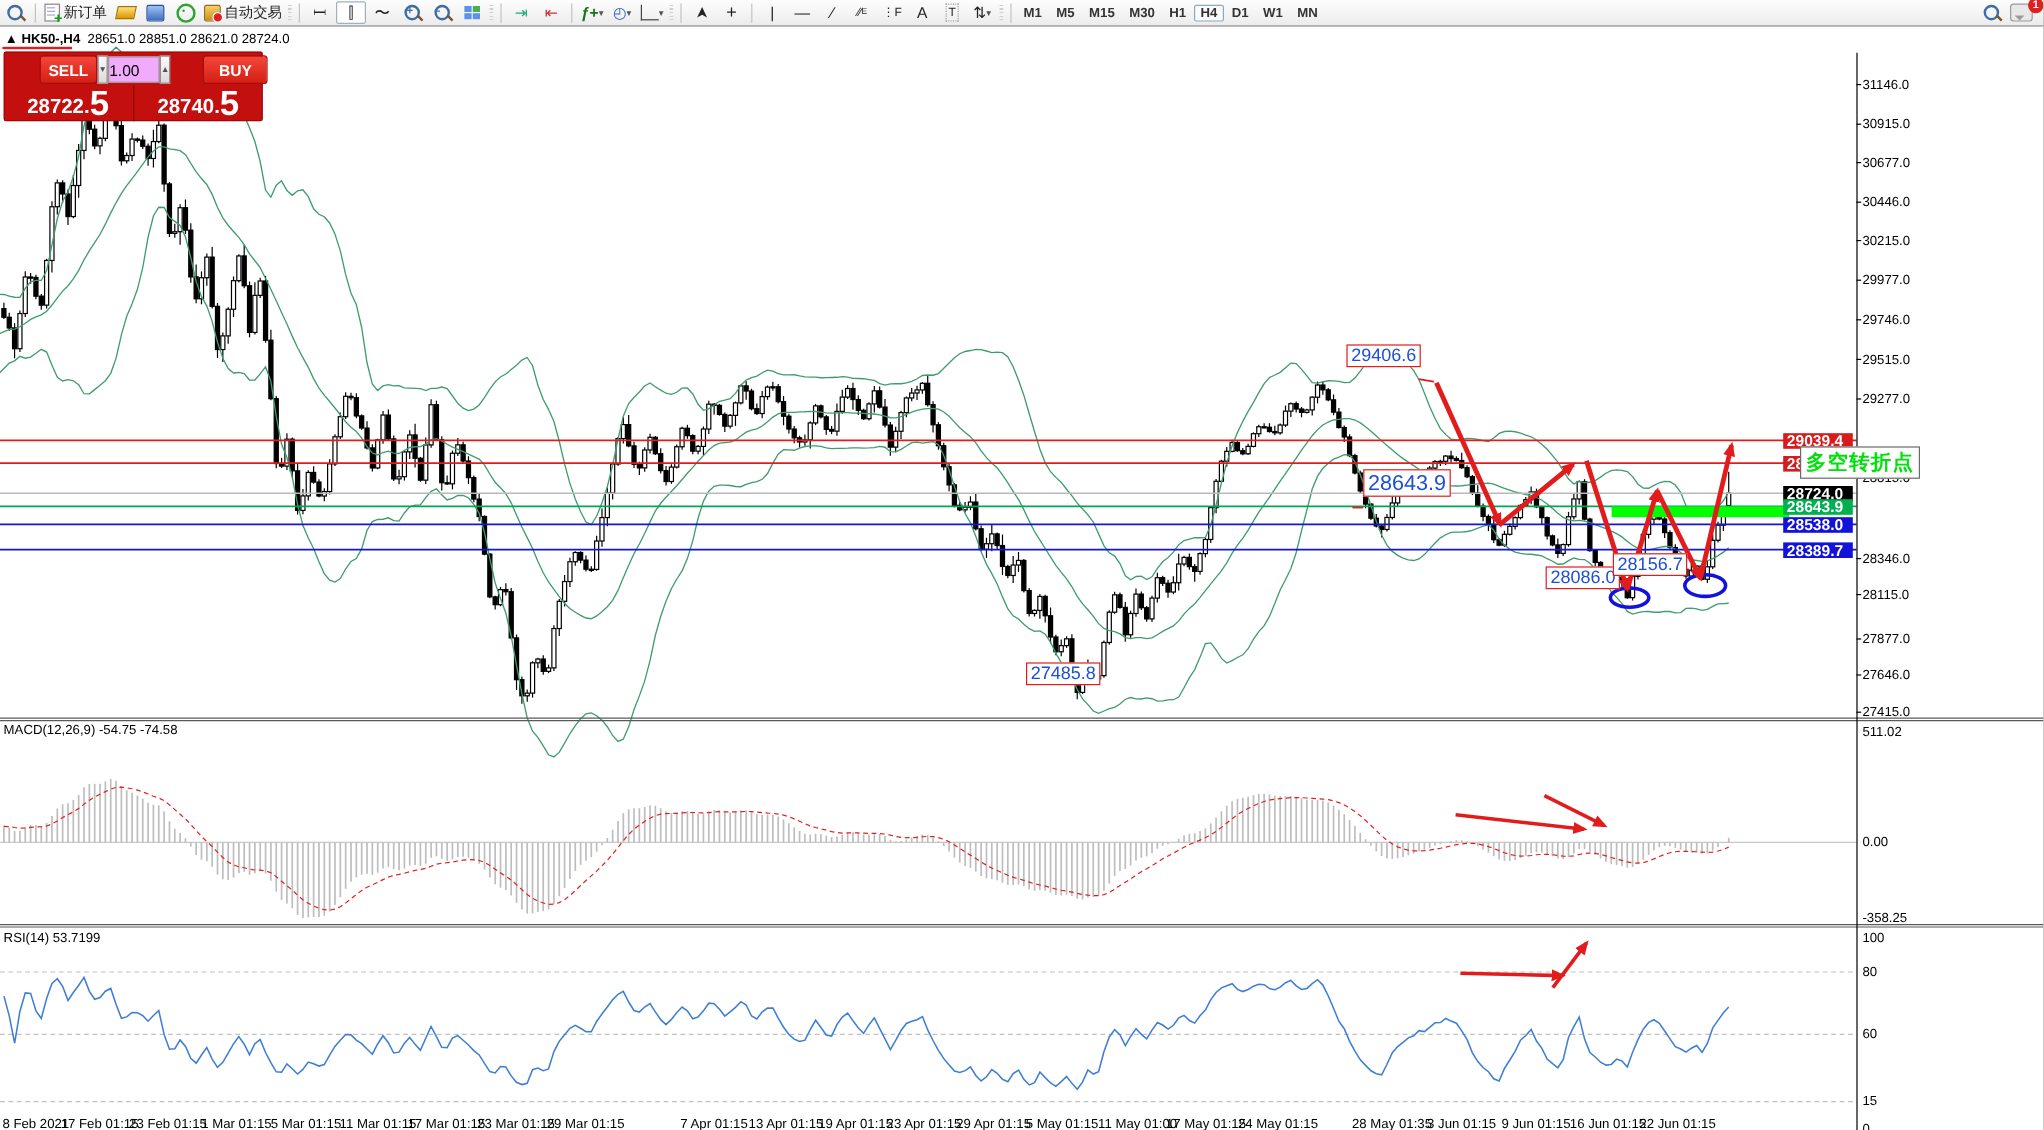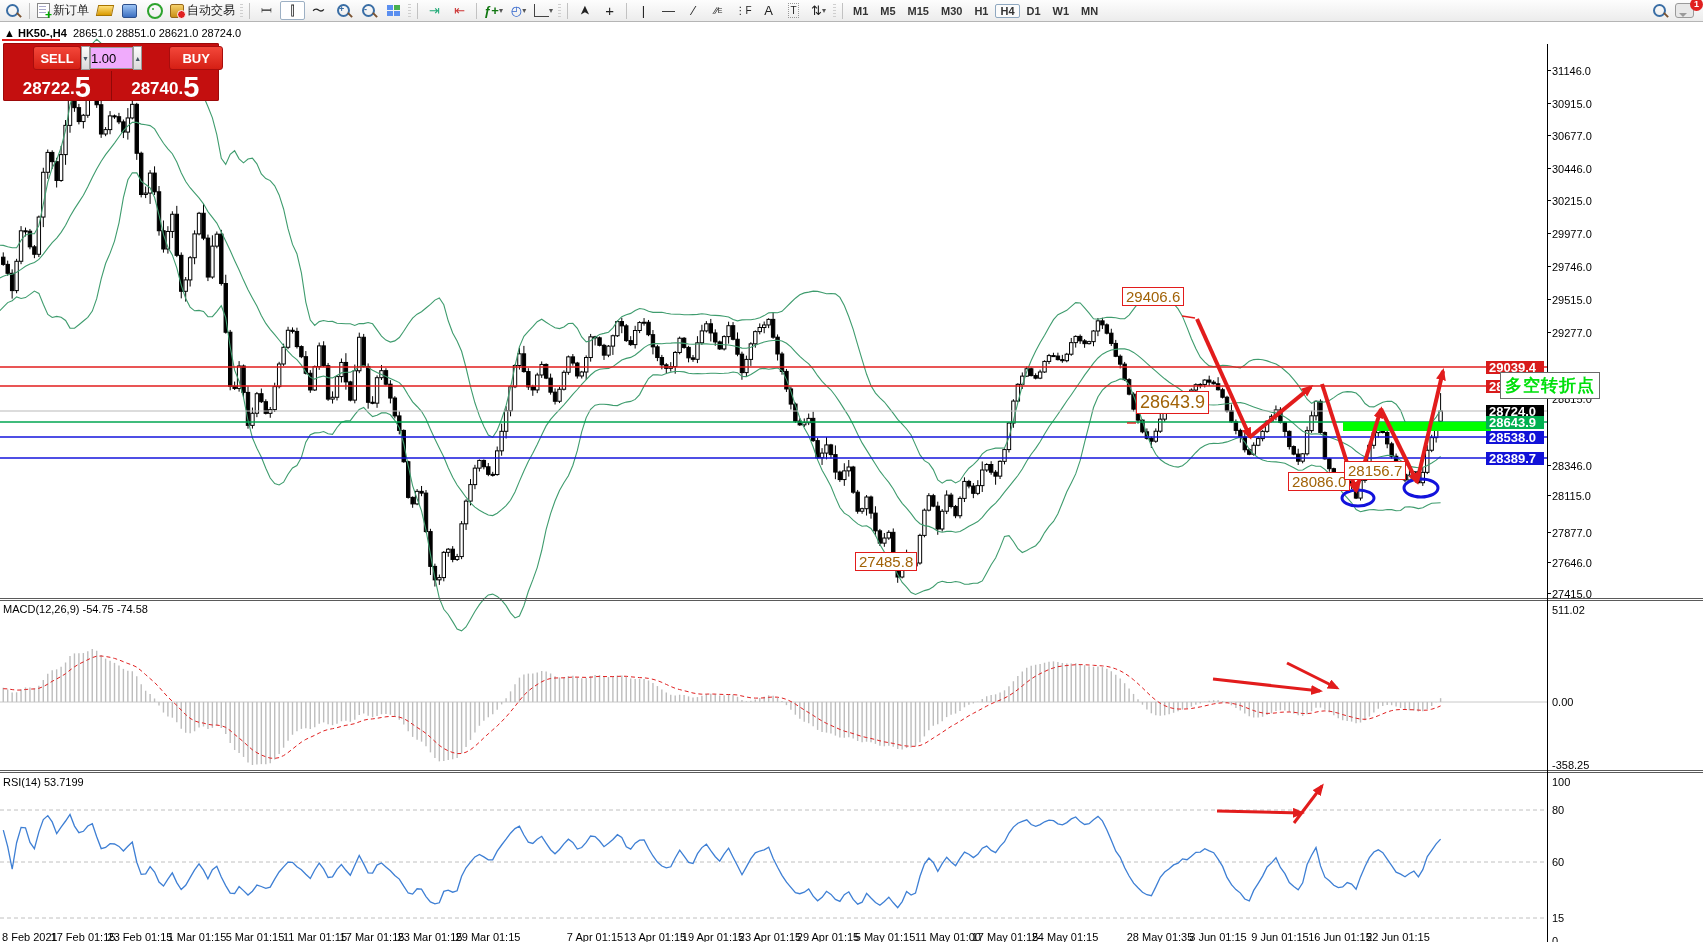--- a/index.html
+++ b/index.html
@@ -50,21 +50,21 @@
   
   .tick{position:absolute;left:1552px;width:90px;font-size:11px;color:#000;height:12px;line-height:12px;z-index:4;}
   .tick i{position:absolute;left:-5px;top:5px;width:4px;height:1px;background:#000;}
   .pbadge{position:absolute;left:1486px;width:55px;height:13px;line-height:13px;font-size:13px;font-weight:bold;
      color:#fff;padding-left:3px;z-index:5;}
   .mtick{position:absolute;left:1552px;width:90px;font-size:11px;color:#000;height:12px;line-height:12px;z-index:4;}
   .ind-label{position:absolute;left:3px;font-size:11px;color:#000;z-index:5;}
   .tlabel{position:absolute;top:930px;font-size:11px;color:#000;white-space:nowrap;transform:translateX(-50%);z-index:4;}
   .tlabel.first{transform:none;}
   
-  .ann{position:absolute;background:#fff;border:1px solid #e21c1c;color:#a16207;z-index:7;
+  .ann{position:absolute;background:#fff;border:1px solid #e21c1c;color:#1d4ed8;z-index:7;
      padding:0 3px;white-space:nowrap;}
   .note{position:absolute;background:#fff;border:1px solid #6a6a6a;color:#00e00c;z-index:7;
      font-size:17px;font-weight:bold;padding:1px 4px;white-space:nowrap;letter-spacing:1px;}
   
   .ic{display:inline-block;}
   .doc{width:11px;height:13px;background:#fff;border:1px solid #888;position:relative;}
   .doc:before{content:"";position:absolute;left:1px;top:2px;width:7px;height:1px;background:#aac;box-shadow:0 3px 0 #aac,0 6px 0 #aac;}
   .plus{position:absolute;right:-5px;bottom:-3px;width:9px;height:9px;color:#0a0;font-size:12px;font-weight:bold;line-height:9px;}
   .gold{width:14px;height:9px;background:linear-gradient(#ffe07a,#d99a00);border:1px solid #a77400;transform:skewX(-12deg);}
   .bluebook{width:13px;height:12px;background:linear-gradient(#9cc4f5,#3c6fc0);border:1px solid #2c4f8c;border-radius:2px;}

